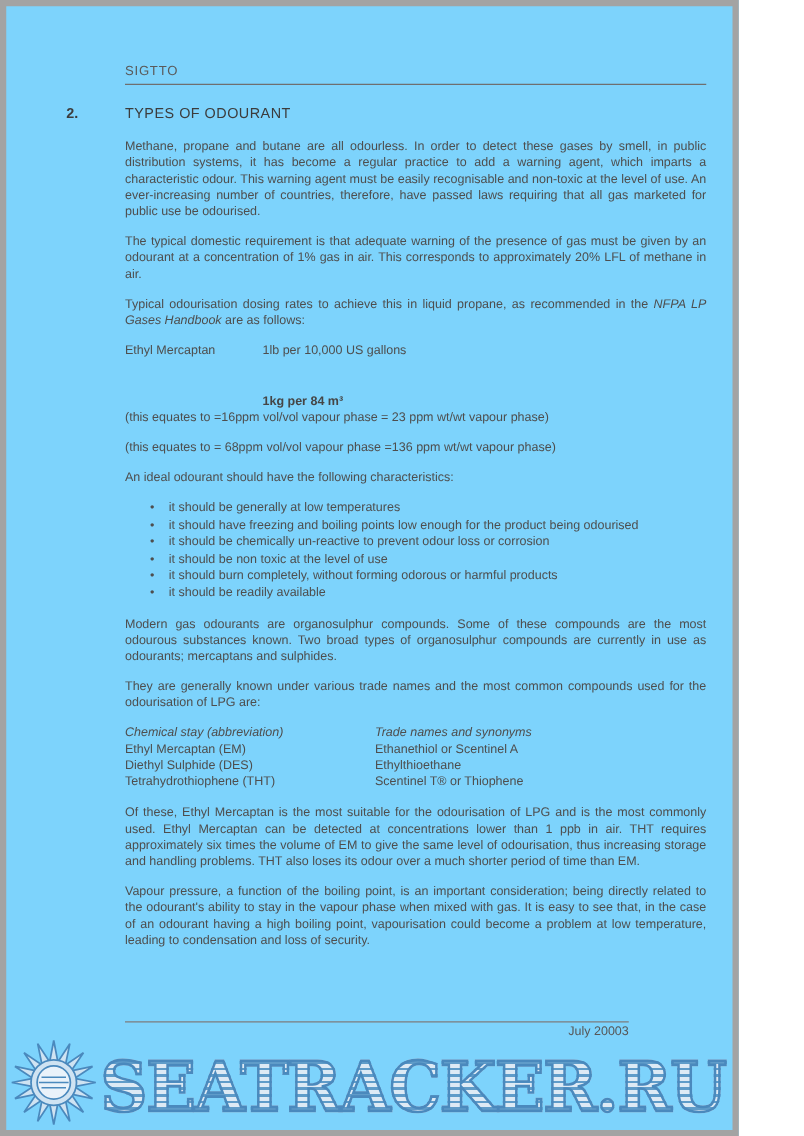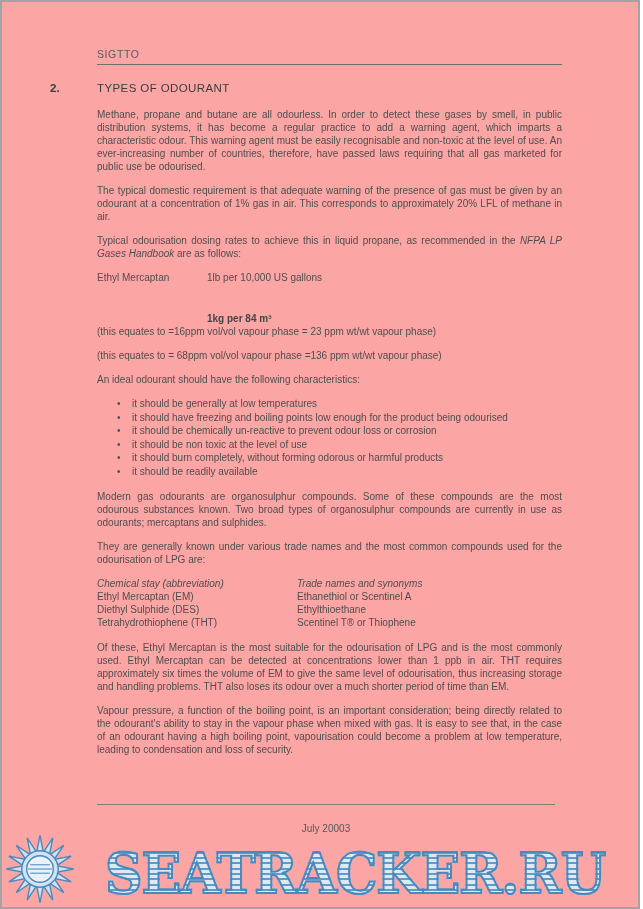--- a/index.html
+++ b/index.html
@@ -1,24 +1,24 @@
 <!DOCTYPE html>
 <html><head>
 <meta charset="utf-8">
 <style>
   * { margin: 0; padding: 0; box-sizing: border-box; }
   html, body { background: #ffffff; }
   body { font-family: "Liberation Sans", sans-serif; }
 
   .page {
     position: relative;
-    width: 640px;
+    width: 591px;
     height: 909px;
-    background: #fca5a5;
-    border: 2px solid #a3a3a3;
+    background: #7dd3fc;
+    border: 5px solid #a3a3a3;
     overflow: hidden;
   }
 
   .content {
     position: absolute;
     top: 46px;
     left: 95px;
     width: 465px;
     color: #4e4e4e;
     font-size: 10px;
@@ -86,23 +86,23 @@
   }
   .compounds .cell { line-height: 13px; }
   .compounds .hdr { font-style: italic; }
 
   .footer {
     position: absolute;
     left: 95px;
     right: 83px;
     bottom: 73px;
     border-top: 1px solid #7d7d7d;
-    padding-top: 18px;
+    padding-top: 2px;
     display: flex;
-    justify-content: center;
+    justify-content: flex-end;
     font-size: 10px;
     color: #575757;
   }
 
   .watermark {
     position: absolute;
     left: 3px;
     right: 3px;
     bottom: 3px;
     height: 70px;

